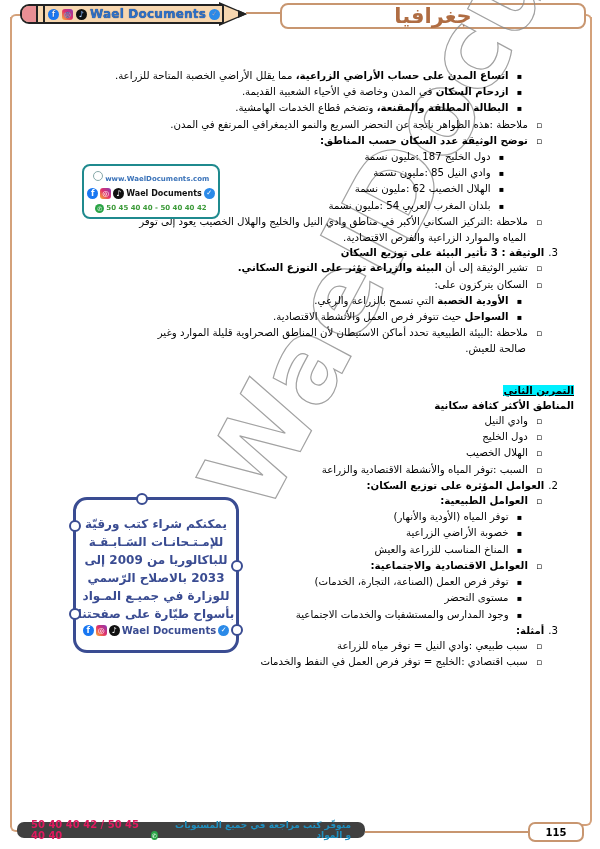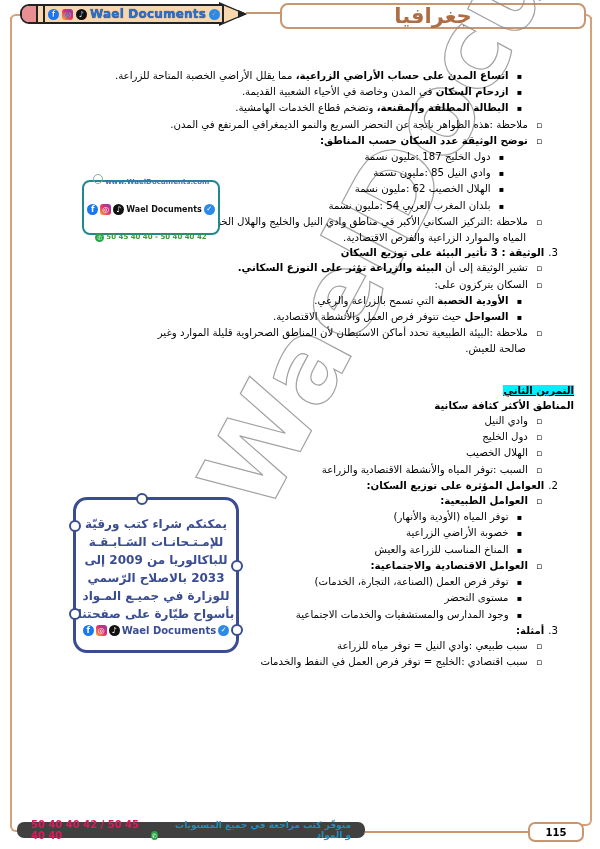--- a/index.html
+++ b/index.html
@@ -36,22 +36,22 @@
   .b { font-weight:bold; }
   .bul-sq::before { content:"▪"; margin-left:8px; font-size:8px; }
   .bul-o::before { content:"▫"; margin-left:8px; font-size:9px; }
   .ind1 { padding-right:20px; }
   .ind2 { padding-right:36px; }
   .ind3 { padding-right:56px; }
   .ind4 { padding-right:74px; }
   .num { margin-left:4px; }
   .hl { background:#00f0ff; text-decoration:underline; font-weight:bold; }
   
-  .promo1 { position:absolute; left:82px; top:180px; width:134px; height:51px; border:2px solid #1f8a8e; border-radius:8px; background:#fff;
-            display:flex; flex-direction:column; justify-content:center; align-items:center; gap:18px; font-family:"DejaVu Sans", sans-serif; }
+  .promo1 { position:absolute; left:82px; top:164px; width:134px; height:51px; border:2px solid #1f8a8e; border-radius:8px; background:#fff;
+            display:flex; flex-direction:column; justify-content:center; align-items:center; gap:5px; font-family:"DejaVu Sans", sans-serif; }
   .promo1 .url { font-size:7px; font-weight:bold; color:#3b73b9; }
   .promo1 .brand { font-size:8px; font-weight:bold; color:#111; display:flex; align-items:center; gap:2px; }
   .promo1 .phone { font-size:7px; font-weight:bold; color:#3d9b3a; display:flex; align-items:center; gap:2px; }
   .globe { display:inline-block; width:8px; height:8px; border-radius:50%; border:1px solid #8aa; }
   .wa { display:inline-block; width:9px; height:9px; border-radius:50%; background:#2aa446; color:#fff; font-size:6px; line-height:9px; text-align:center; }
   
   .promo2 { position:absolute; left:73px; top:497px; width:160px; height:150px; border:3px solid #3a4c92; border-radius:14px; background:#fff;
             display:flex; flex-direction:column; justify-content:center; align-items:center; direction:rtl; }
   .promo2 .t { font-weight:bold; font-size:12px; color:#3a4c92; line-height:18px; white-space:nowrap; }
   .promo2 .brand { font-weight:bold; font-size:10px; color:#3a4c92; direction:ltr; display:flex; gap:2px; align-items:center; margin-top:2px; }

